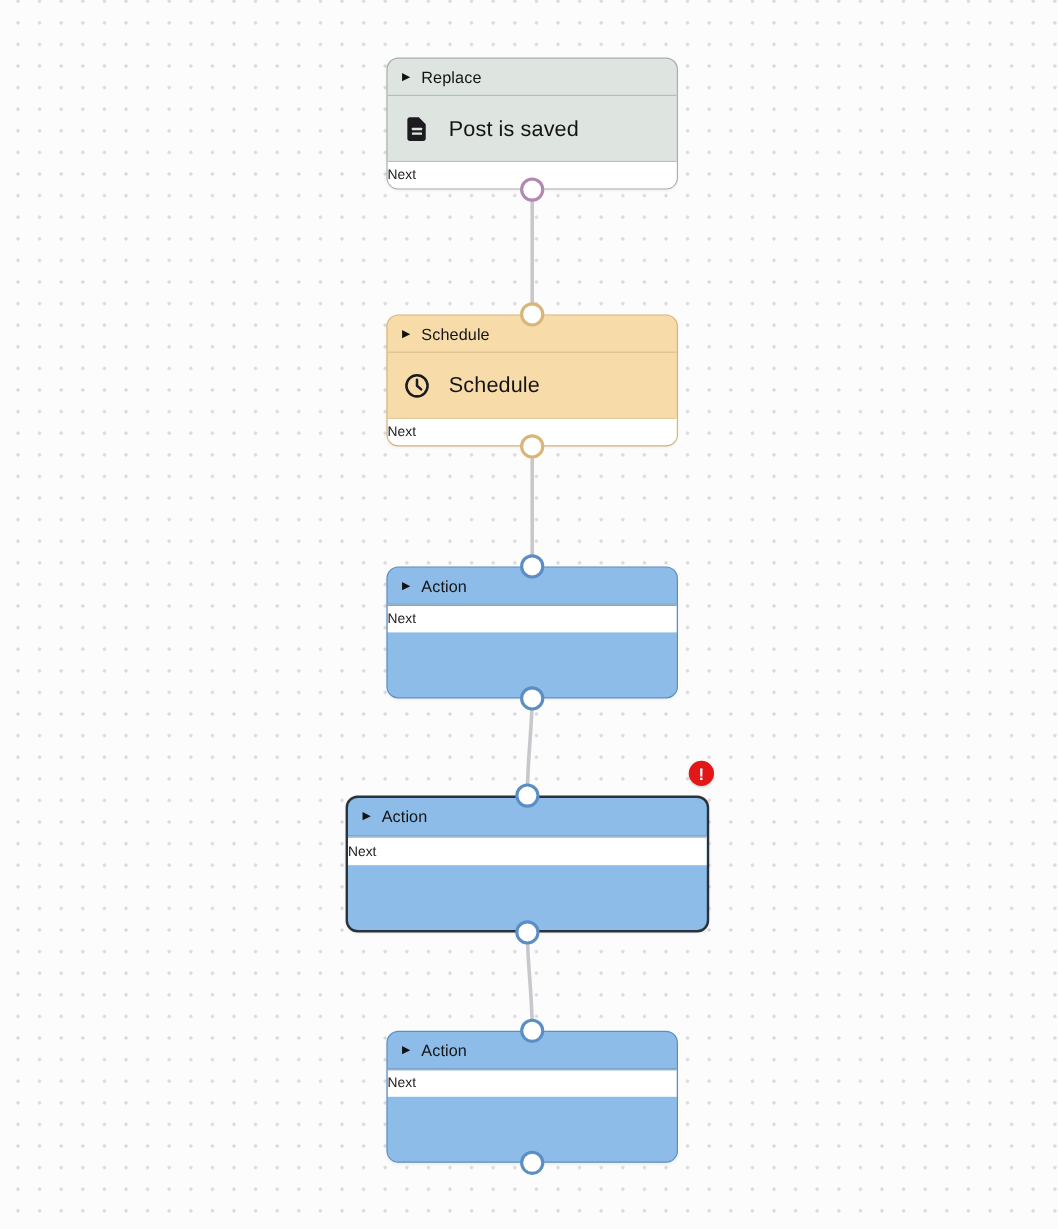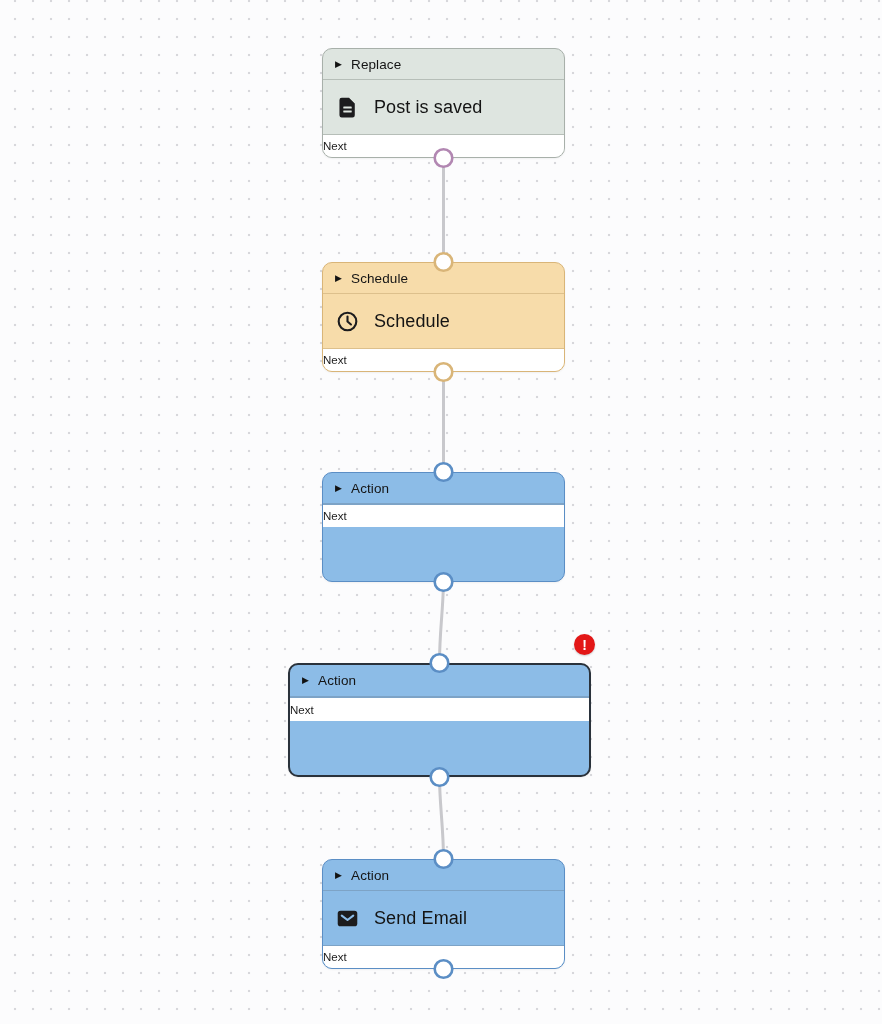--- a/index.html
+++ b/index.html
@@ -137,29 +137,20 @@
     <div class="node-footer">
       <span>Next</span>
     </div>
   </div>
 
   <div class="node action n5">
     <div class="node-header">
       <span class="disclosure">▶</span>
       <span>Action</span>
     </div>
-    <div class="node-body">
-      <span class="node-icon">
-        <svg viewBox="0 0 24 24">
-            <rect x="1.8" y="3.8" width="20.4" height="16.4" rx="3" fill="#1c1c1e"></rect>
-            <path class="icon-cut-stroke" d="M6 9l6 4.6L18 9" fill="none" stroke-width="2.2" stroke-linecap="round" stroke-linejoin="round"></path>
-          </svg>
-      </span>
-      <span>Send Email</span>
-    </div>
     <div class="node-footer">
       <span>Next</span>
     </div>
   </div>
 
   <svg class="wires">
     <path class="wire" d="M443.5 158 L443.5 262"></path>
     <path class="wire" d="M443.5 372 L443.5 472"></path>
     <path class="wire" d="M443.5 582 C443 612 439.5 632 439.5 663"></path>
     <path class="wire" d="M439.5 777 C439.5 804 443.5 828 443.5 859"></path>

